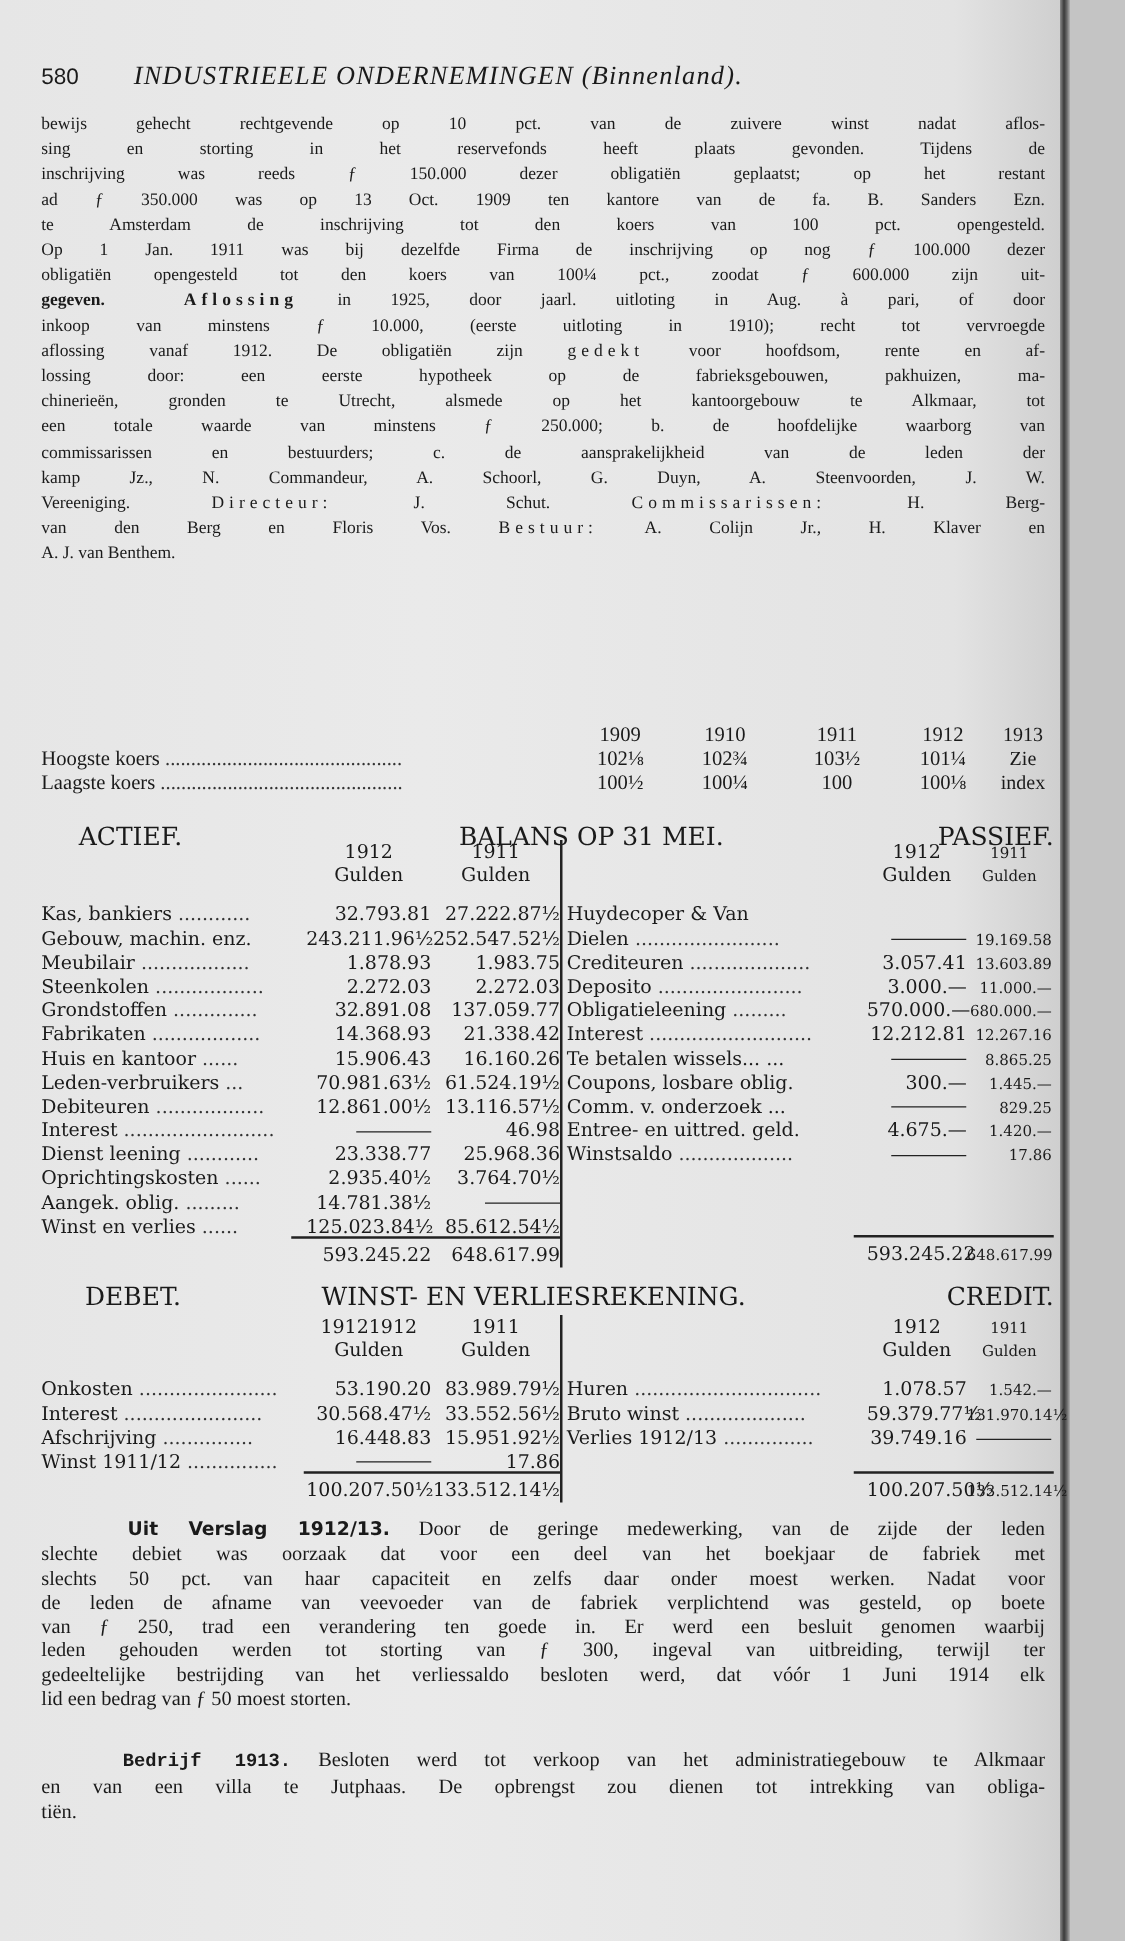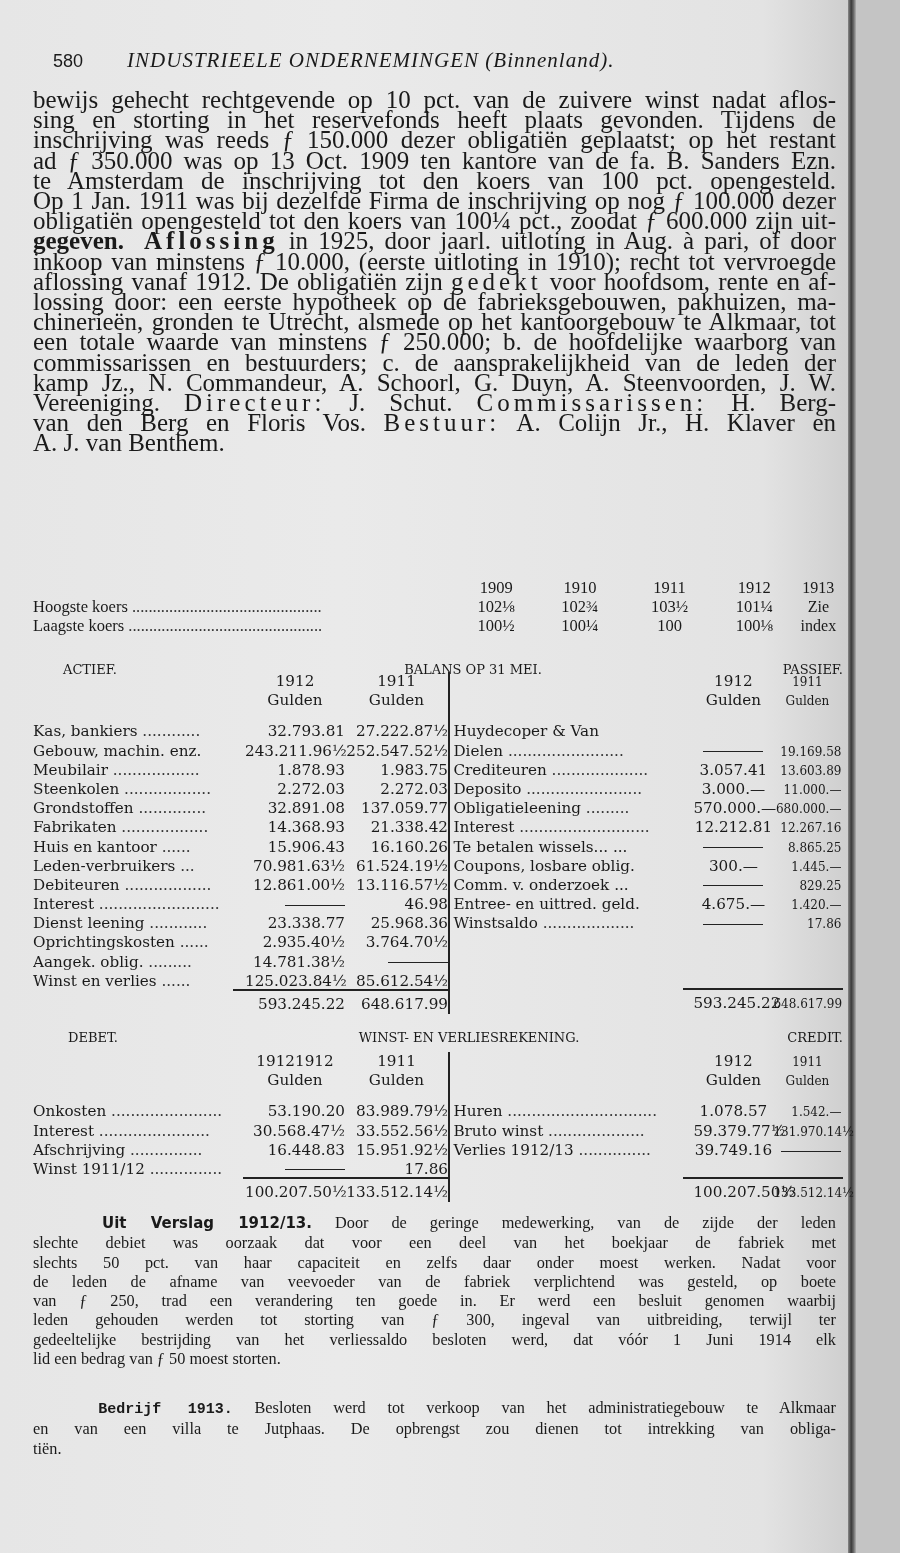--- a/index.html
+++ b/index.html
@@ -19,56 +19,56 @@
       background: linear-gradient(90deg, #8a8a8a, #3a3a3a 40%, #6a6a6a 70%, #b0b0b0);
     }
     .beyond {
       position: absolute; left: 856px; top: 0; width: 44px; height: 1553px;
       background: #c4c4c4;
     }
     .header {
       position: absolute; left: 33px; top: 48px; width: 800px;
       font-size: 19px; display: flex; gap: 44px; align-items: baseline;
     }
-    .header .pnum { font-family: "Liberation Sans", sans-serif; font-size: 18px; margin-left: 20px; }
+    .header .pnum { font-family: "Liberation Sans", sans-serif; font-size: 18px; }
     .header .title { font-style: italic; letter-spacing: 1px; font-family: "Liberation Serif", serif; font-size: 21px; }
 
     .body-text {
       position: absolute; left: 33px; width: 803px;
-      font-family: "Liberation Serif", serif; font-size: 25px; line-height: 20.2px;
+      font-family: "Liberation Serif", serif; font-size: 14px; line-height: 20.2px;
       text-align: justify;
     }
     .body-text .line { display: block; white-space: nowrap; text-align-last: justify; }
     .body-text .line.last { text-align-last: left; }
     .sp { letter-spacing: 4px; }
     .bold { font-weight: bold; }
 
     .koers {
       position: absolute; left: 33px; top: 578px; width: 810px;
       font-family: "Liberation Serif", serif; font-size: 16.5px; line-height: 19px;
     }
     .krow { display: flex; align-items: baseline; height: 19px; }
     .krow .lbl { width: 430px; white-space: nowrap; overflow: hidden; }
     .krow .v { text-align: center; }
     .krow .c1 { width: 80px; } .krow .c2 { width: 90px; } .krow .c3 { width: 92px; } .krow .c4 { width: 80px; } .krow .c5 { width: 50px; font-size: 16px; }
 
     .tbl {
       position: absolute; left: 33px; width: 810px;
       font-family: "DejaVu Serif", serif; font-size: 15.2px; line-height: 19px;
     }
-    .tbl .title-row { display: flex; align-items: baseline; height: 24px; font-size: 13px; gap: 36px; }
+    .tbl .title-row { display: flex; align-items: baseline; height: 24px; font-size: 20px; gap: 36px; }
     .tbl .cols { display: flex; }
     .tbl .left { width: 418px; position: relative; }
     .tbl .right { width: 392px; border-left: 2px solid #222; padding-left: 3px; position: relative; }
     .row { display: flex; height: 19.2px; align-items: baseline; white-space: nowrap; }
     .row .lbl { width: 212px; overflow: hidden; margin-top: 12px; }
     .row .n1 { width: 100px; text-align: right; }
     .row .n2 { width: 103px; text-align: right; }
     .right .row .lbl { width: 240px; }
-    .right .row .n1 { width: 80px; text-align: center; }
+    .right .row .n1 { width: 80px; text-align: right; }
     .right .row .n2 { width: 68px; text-align: right; font-size: 12px; }
     .hdr { text-align: center !important; }
     .dash { display: inline-block; width: 60px; border-top: 1.5px solid #222; vertical-align: middle; }
     .rule { border-top: 2px solid #222; margin: 10px 0 4px 0; }
     .dots { color: #333; }
     .doc-lines .line { white-space: nowrap; }
   </style>
 </head>
 <body>
 
@@ -301,21 +301,21 @@
           <span class="n1">593.245.22</span>
           <span class="n2">648.617.99</span>
         </div>
     </div>
   </div>
 </div>
 
 <div class="tbl" style="top:1028px;">
   <div class="title-row">
     <span style="width:170px; padding-left:35px;">DEBET.</span>
-    <span style="width:470px; text-align:center;">WINST- EN VERLIESREKENING.</span>
+    <span style="width:470px; text-align:left;">WINST- EN VERLIESREKENING.</span>
     <span style="width:140px; text-align:right;">CREDIT.</span>
   </div>
   <div class="cols">
     <div class="left">
       <div class="row">
           <span class="lbl"></span>
           <span class="n1 hdr">19121912</span>
           <span class="n2 hdr">1911</span>
         </div>
       <div class="row">

